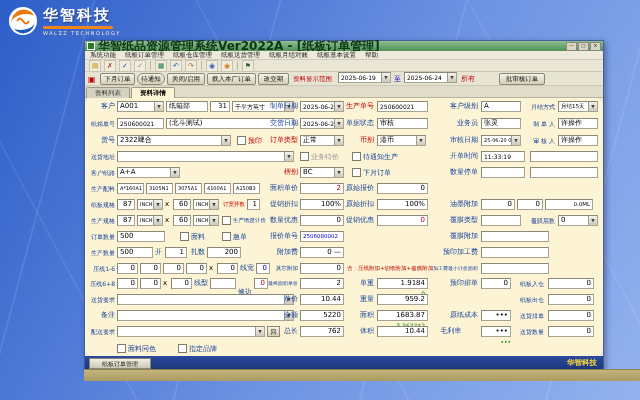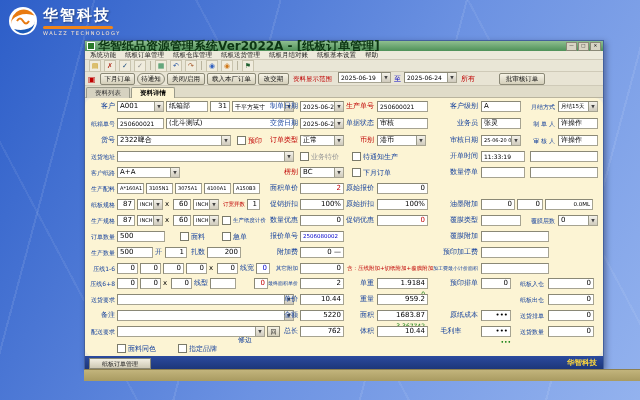--- a/index.html
+++ b/index.html
@@ -271,21 +271,21 @@
         <div class="note" style="left: 262px; top: 166px; width: 112px;">含：压线附加+切纸附加+覆膜附加</div>
         <div class="lbl" style="left: 333px; top: 165px; width: 60px; font-size: 5px; color: rgb(20, 64, 156);">加工费最小计价面积</div>
         <div class="fld" style="left: 396px; top: 165px; width: 68px;"></div>
         <div class="lbl" style="left: 3px; top: 180px; width: 27px; font-size: 6px; color: rgb(20, 64, 156);">压线6+8</div>
         <div class="fld ra" style="left: 32px; top: 180px; width: 21px;">0</div>
         <div class="fld ra" style="left: 55px; top: 180px; width: 21px;">0</div>
         <div class="lbl" style="left: 78px; top: 180px; width: 6px; text-align: left; color: rgb(0, 0, 0);">x</div>
         <div class="fld ra" style="left: 86px; top: 180px; width: 21px;">0</div>
         <div class="lbl" style="left: 109px; top: 180px; width: 14px; color: rgb(20, 64, 156);">线型</div>
         <div class="fld" style="left: 125px; top: 180px; width: 26px;"></div>
-        <div class="lbl" style="left: 153px; top: 189px; width: 14px; color: rgb(20, 64, 156); margin-top: 48px;">修边</div>
+        <div class="lbl" style="left: 153px; top: 189px; width: 14px; color: rgb(20, 64, 156);">修边</div>
         <div class="fld ra" style="left: 169px; top: 180px; width: 14px; color: rgb(192, 0, 0);">0</div>
         <div class="lbl" style="left: 183px; top: 180px; width: 30px; font-size: 5px; color: rgb(20, 64, 156);">最终面积单价</div>
         <div class="fld ra" style="left: 215px; top: 180px; width: 44px;">2</div>
         <div class="lbl" style="left: 261px; top: 180px; width: 28px; color: rgb(20, 64, 156);">单重</div>
         <div class="fld ra" style="left: 292px; top: 180px; width: 51px;">1.9184</div>
         <div class="grn" style="left: 320px; top: 192px; width: 20px;">0</div>
         <div class="lbl" style="left: 339px; top: 180px; width: 54px; color: rgb(20, 64, 156);">预印排单</div>
         <div class="fld ra" style="left: 396px; top: 180px; width: 30px;">0</div>
         <div class="lbl" style="left: 427px; top: 180px; width: 32px; font-size: 6px; color: rgb(20, 64, 156);">纸板入仓</div>
         <div class="fld ra" style="left: 463px; top: 180px; width: 46px;">0</div>

